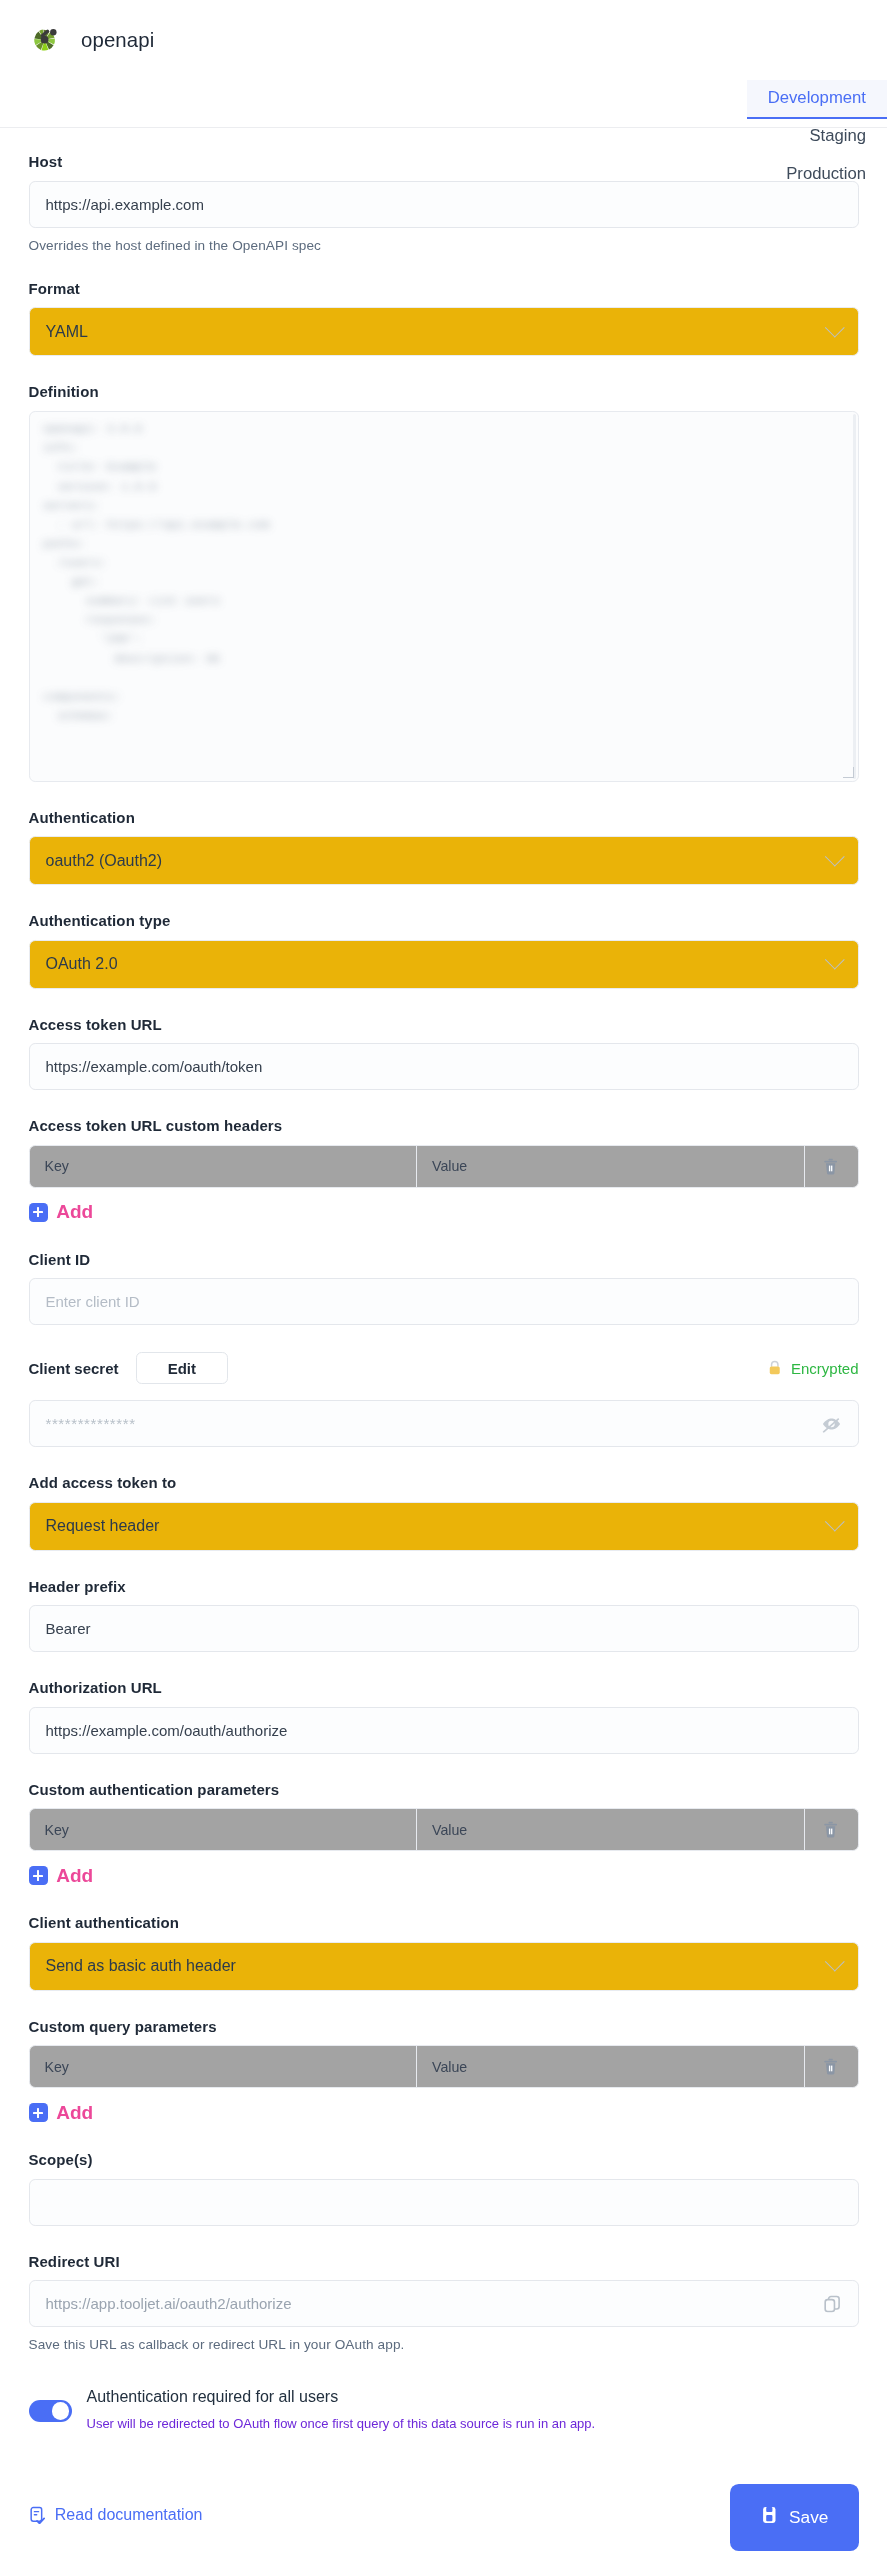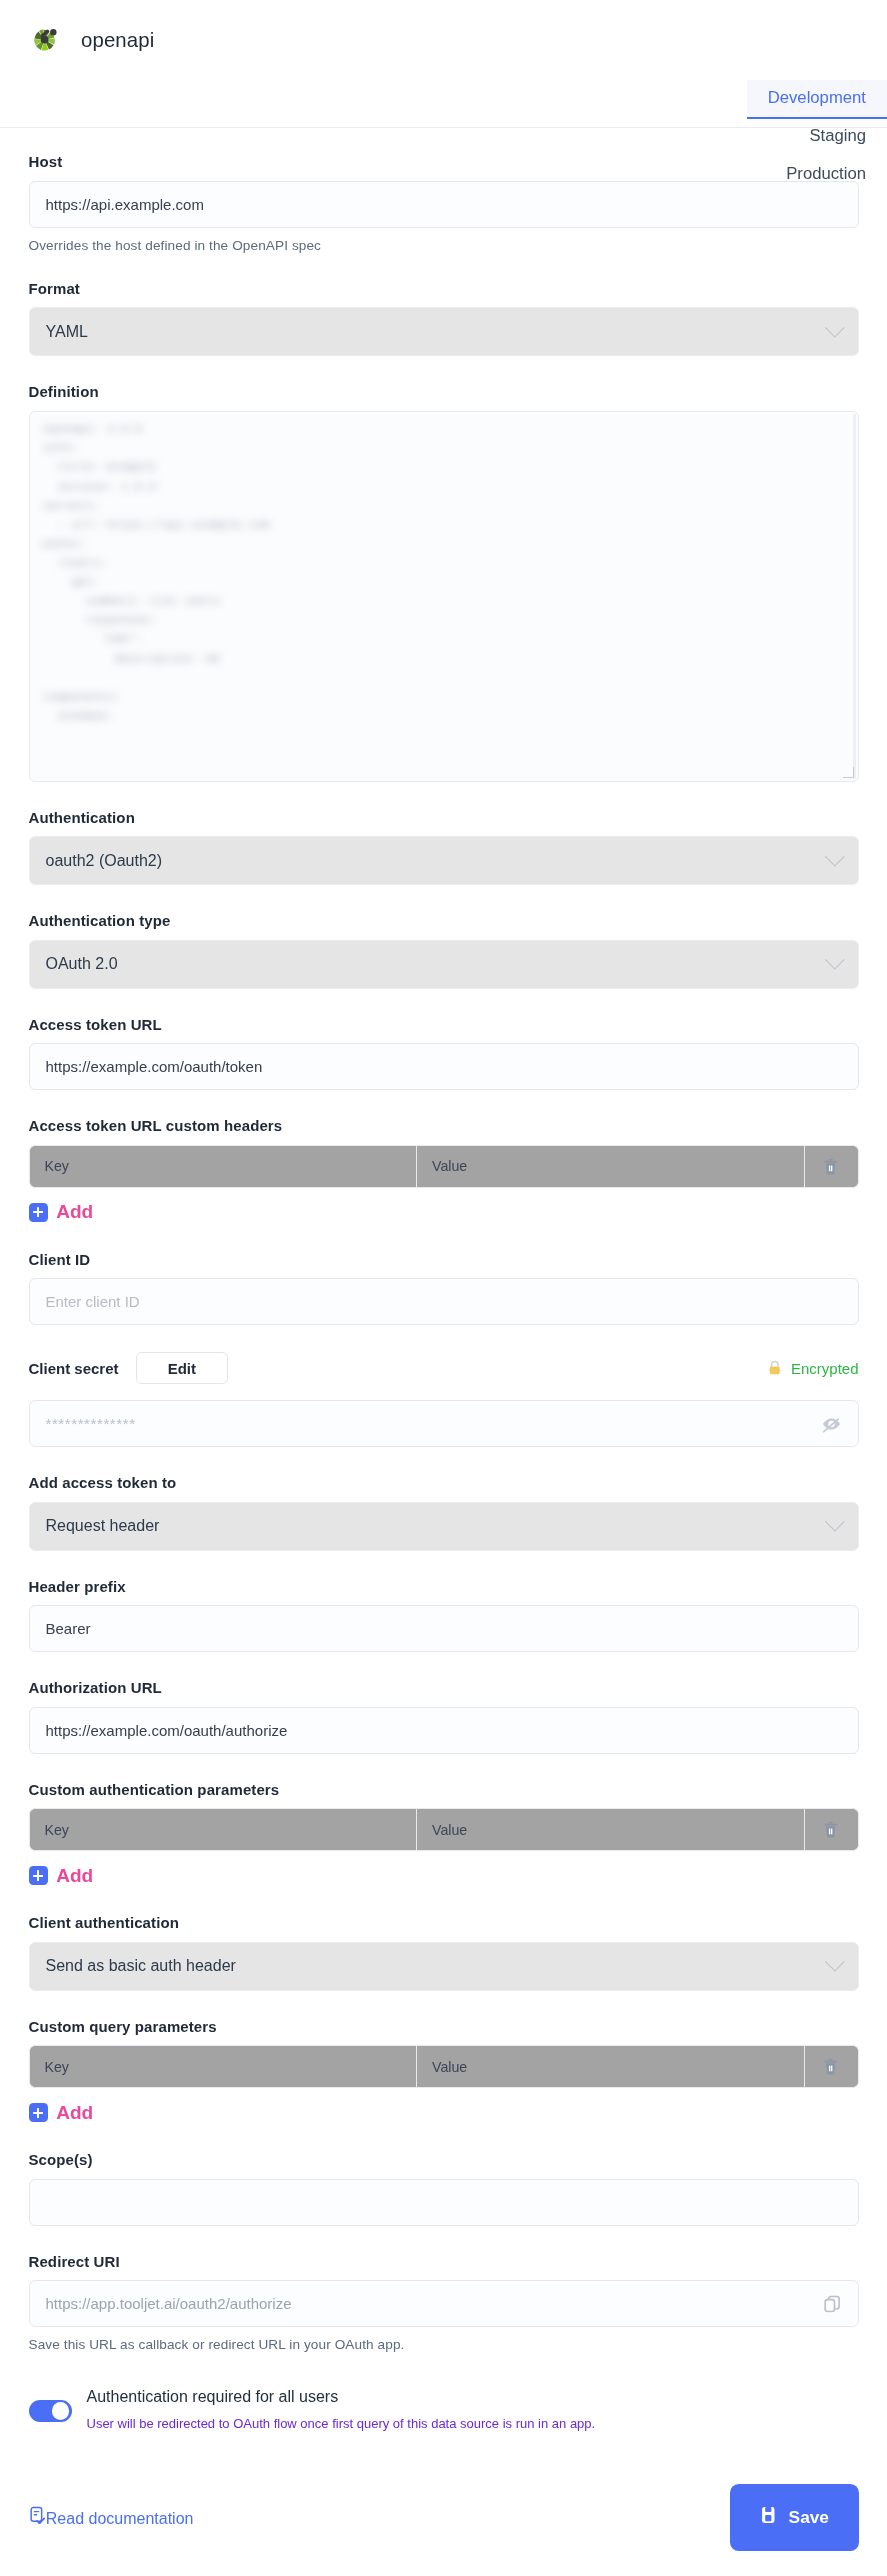--- a/index.html
+++ b/index.html
@@ -95,21 +95,21 @@
     color: #5c6b7e;
     margin-top: 10px;
     letter-spacing: 0.1px;
   }
 
   .select {
     width: 830px;
     height: 49px;
     border: 1.2px solid #e9ecf1;
     border-radius: 6.2px;
-    background: #e5e5e5;
+    background: #eab308;
     font-size: 16px;
     color: #2c3a4b;
     padding: 0 16px;
     display: flex;
     align-items: center;
     justify-content: space-between;
     cursor: pointer;
   }
   .chev {
     width: 13.6px; height: 13.6px;
@@ -268,35 +268,35 @@
     position: absolute;
     left: 0; right: 0; bottom: 0;
     height: 118px;
     padding: 0 28.5px;
     display: flex;
     align-items: center;
     justify-content: space-between;
   }
   .doc-link {
     display: flex;
-    align-items: flex-end;
-    gap: 0;
+    align-items: flex-start;
+    gap: 9px;
     color: #4a6ef5;
     font-size: 16px;
     cursor: pointer;
     text-decoration: none;
   }
   .save-btn {
     width: 129px; height: 67px;
     background: #4a6ef5;
     border: none;
     border-radius: 8.7px;
     color: #fff;
     font-size: 17.3px;
-    font-weight: 700;
+    font-weight: 400;
     display: flex;
     align-items: center;
     justify-content: center;
     gap: 11px;
     cursor: pointer;
     font-family: inherit;
   }
   .right-ico {
     position: absolute;
     right: 16px;

